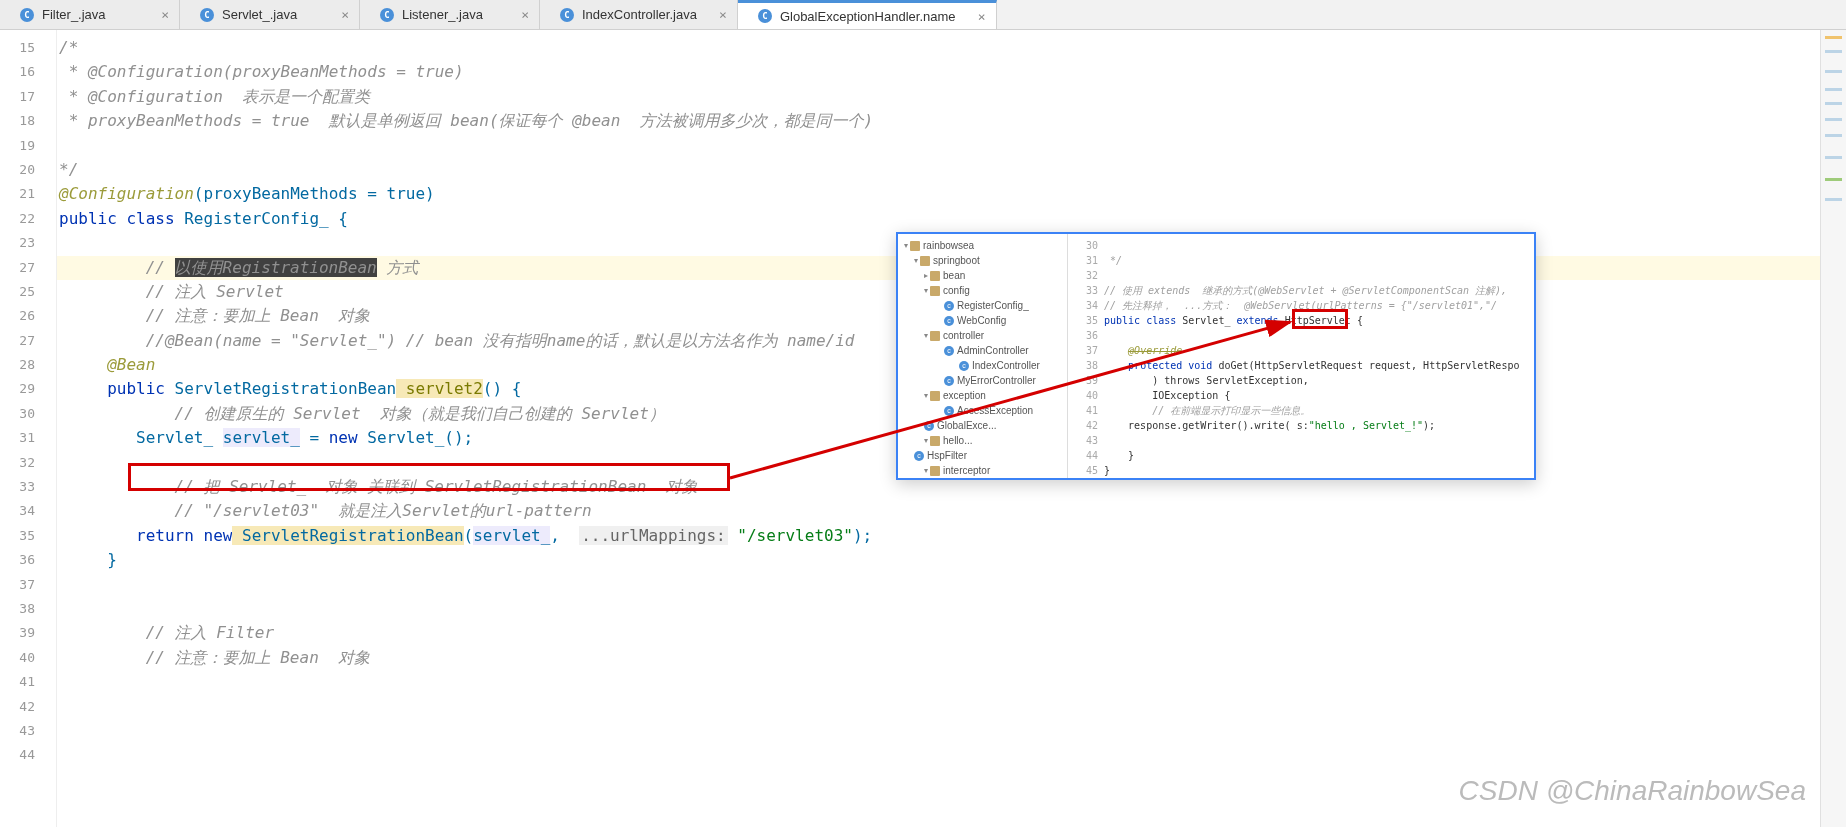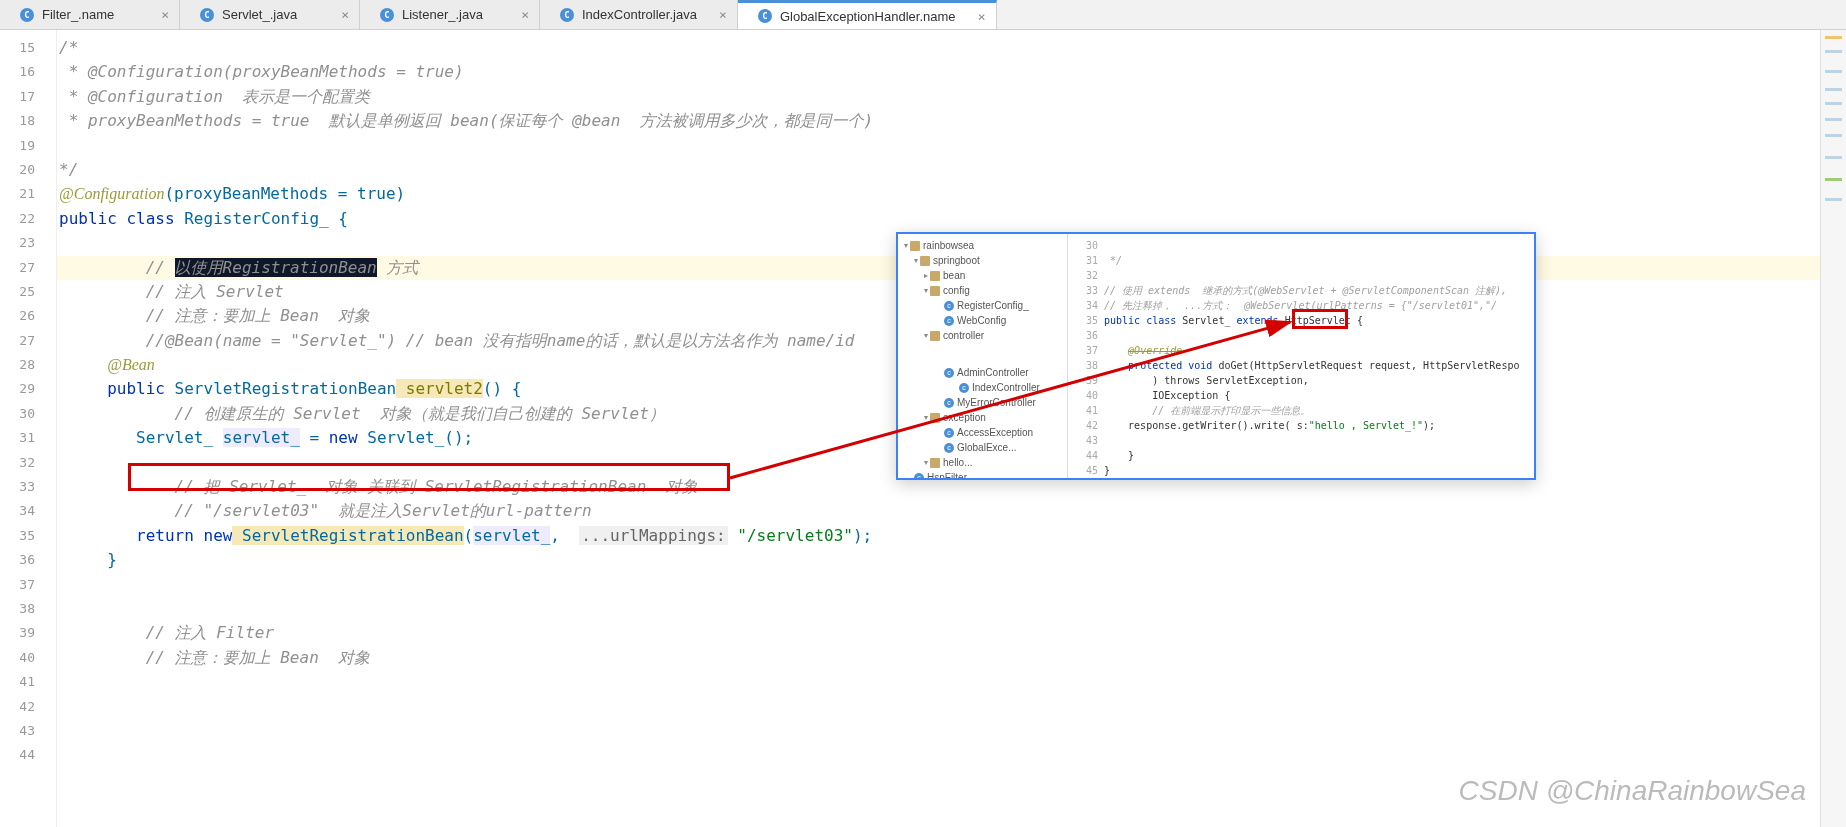--- a/index.html
+++ b/index.html
@@ -85,27 +85,27 @@
   font-size: 16px;
   font-style: italic;
   white-space: pre;
   color: #333;
   position: relative;
 }
 .code .row { height: 24.4px; display: block; padding-left: 2px; }
 .code .row.hl { background: #fffae3; }
 
 .c-comment { color: #909090; }
-.c-anno    { color: #9b9b3a; font-family: Liberation Serif, serif; }
+.c-anno    { color: #9b9b3a; }
 .c-keyword { color: #0033b3; font-style: normal; }
 .c-type    { color: #0369a1; font-style: normal; }
 .c-method  { color: #7a7a00; font-style: normal;}
 .c-string  { color: #067d17; font-style: normal;}
 .c-param   { color: #666; background:#f0f0f0; font-style: normal; padding:0 2px;}
-.c-hl-sel  { background:#0f172a; }
+.c-hl-sel  { background:#404040; }
 .c-hl-use  { background:#edebfc; }
 .c-hl-yel  { background:#f7e9b7; }
 
 
 .red-box1 {
   position: absolute;
   border: 3px solid #d40000;
   left: 128px; top: 463px; width: 602px; height: 28px;
   pointer-events:none;
 }
@@ -194,21 +194,21 @@
   font-family: sans-serif;
   pointer-events:none;
 }
 </style>
 </head>
 <body>
 
 <div class="tabs">
   <div class="tab">
     <span class="file-icon">C</span>
-    <span class="tab-label">Filter_.name</span>
+    <span class="tab-label">Filter_.java</span>
     <span class="close">×</span>
   </div>
   <div class="tab">
     <span class="file-icon">C</span>
     <span class="tab-label">Servlet_.java</span>
     <span class="close">×</span>
   </div>
   <div class="tab">
     <span class="file-icon">C</span>
     <span class="tab-label">Listener_.java</span>
@@ -304,21 +304,21 @@
       <div class="node" style="padding-left: 36px;">
         <span style="width:10px;display:inline-block"></span>
         <span class="classicon">c</span>
         <span>WebConfig</span>
       </div>
       <div class="node" style="padding-left: 26px;">
         <span class="tri">▾</span>
         <span class="foldericon"></span>
         <span>controller</span>
       </div>
-      <div class="node" style="padding-left: 36px; margin-top: 22px;">
+      <div class="node" style="padding-left: 36px;">
         <span style="width:10px;display:inline-block"></span>
         <span class="classicon">c</span>
         <span>AdminController</span>
       </div>
       <div class="node" style="padding-left: 36px; margin-left: 15px;">
         <span style="width:10px;display:inline-block"></span>
         <span class="classicon">c</span>
         <span>IndexController</span>
       </div>
       <div class="node" style="padding-left: 36px;">
@@ -329,21 +329,21 @@
       <div class="node" style="padding-left: 26px;">
         <span class="tri">▾</span>
         <span class="foldericon"></span>
         <span>exception</span>
       </div>
       <div class="node" style="padding-left: 36px;">
         <span style="width:10px;display:inline-block"></span>
         <span class="classicon">c</span>
         <span>AccessException</span>
       </div>
-      <div class="node" style="padding-left: 36px;">
+      <div class="node" style="padding-left: 16px;">
         <span style="width:10px;display:inline-block"></span>
         <span class="classicon">c</span>
         <span>GlobalExce...</span>
       </div>
       <div class="node" style="padding-left: 26px;">
         <span class="tri">▾</span>
         <span class="foldericon"></span>
         <span>hello...</span>
       </div>
       <div class="node" style="">

